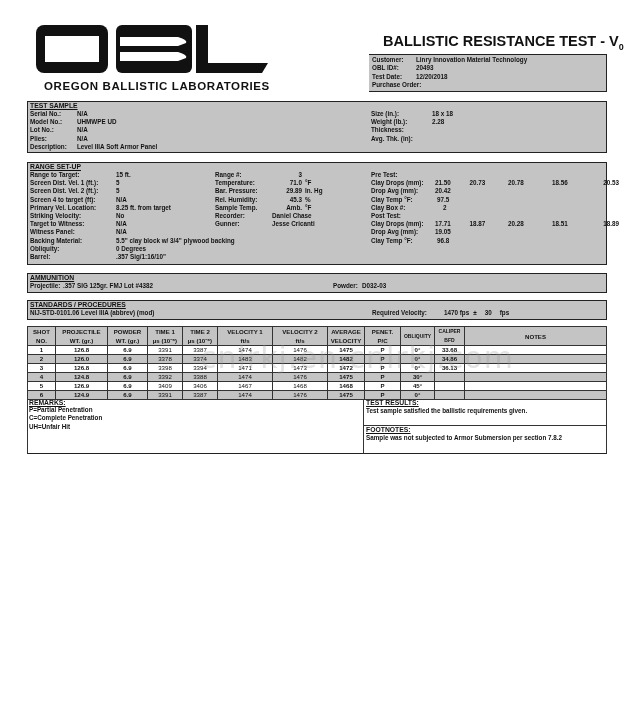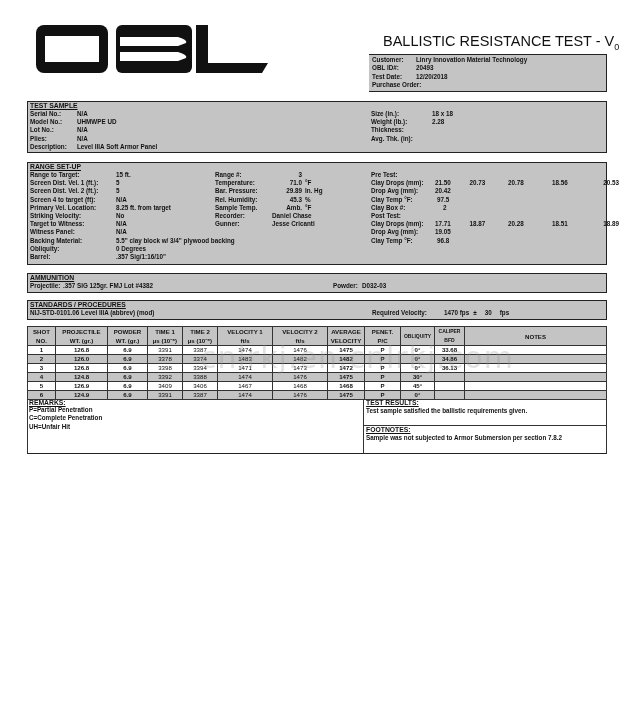--- a/index.html
+++ b/index.html
@@ -3,21 +3,21 @@
   <meta charset="utf-8">
   <style>
     * { box-sizing: border-box; margin: 0; padding: 0; }
     html, body { width: 637px; height: 721px; background: #ffffff; overflow: hidden; }
     body { font-family: "Liberation Sans", sans-serif; color: #111; position: relative; }
 
     .logo { position: absolute; left: 36px; top: 25px; width: 232px; height: 68px; }
     .logo-letters { position: absolute; left: 0; top: 0; width: 232px; height: 48px; }
     .logo-caption { position: absolute; left: 8px; top: 55px; font-size: 11.5px; font-weight: bold; letter-spacing: 0.6px; white-space: nowrap; }
 
-    .report-title { position: absolute; left: 383px; top: 33px; font-size: 14.5px; font-weight: normal; white-space: nowrap; }
+    .report-title { position: absolute; left: 383px; top: 33px; font-size: 14.5px; font-weight: bold; white-space: nowrap; }
     .report-title sub { font-size: 9px; }
 
     .meta-box { position: absolute; left: 369px; top: 54px; width: 238px; height: 38px; background: #c4c4c4; border-top: 1.5px solid #222; border-right: 1.5px solid #222; border-bottom: 1.5px solid #222; font-size: 6.3px; font-weight: bold; padding: 1px 3px; }
     .meta-row { display: flex; height: 8.4px; line-height: 8.4px; }
     .meta-row .k { width: 34px; }
 
     .section { position: absolute; left: 27px; width: 580px; background: #c4c4c4; border: 1.5px solid #222; font-size: 6.3px; font-weight: bold; }
     .sec-title { text-decoration: underline; font-size: 6.8px; padding-left: 2px; height: 8px; line-height: 8px; }
     .row { display: flex; height: 8.2px; line-height: 8.2px; white-space: nowrap; }
     .abs { position: absolute; white-space: nowrap; }
@@ -56,20 +56,21 @@
     <rect x="0" y="0" width="72" height="48" rx="8" fill="#111"></rect>
     <rect x="9" y="11" width="54" height="26" fill="#fff"></rect>
 
     <rect x="80" y="0" width="76" height="48" rx="6" fill="#111"></rect>
     <path d="M84 12 L142 12 Q152 15 150 18 L142 21 L84 21 Z" fill="#fff"></path>
     <path d="M84 27 L142 27 Q152 30 150 33 L142 36 L84 36 Z" fill="#fff"></path>
 
     <rect x="160" y="0" width="12" height="48" fill="#111"></rect>
     <path d="M160 38 L232 38 L226 48 L160 48 Z" fill="#111"></path>
   </svg>
+  <div class="logo-caption">OREGON BALLISTIC LABORATORIES</div>
 </div>
 
 <div class="report-title">
   <span>BALLISTIC RESISTANCE TEST - V</span><sub>0</sub>
 </div>
 
 <div class="meta-box">
   <div class="meta-row">
       <span class="k">Customer:</span>
       <span style="margin-left:10px">Linry Innovation Material Technology</span>

